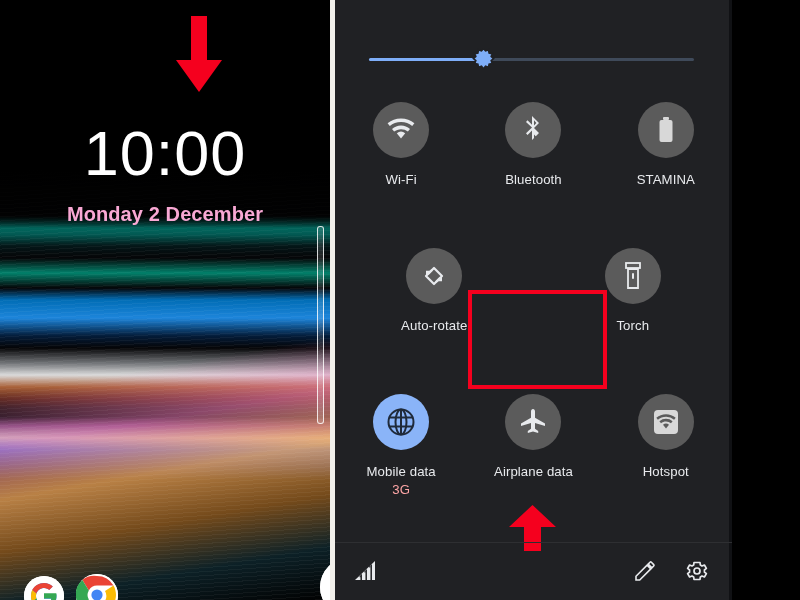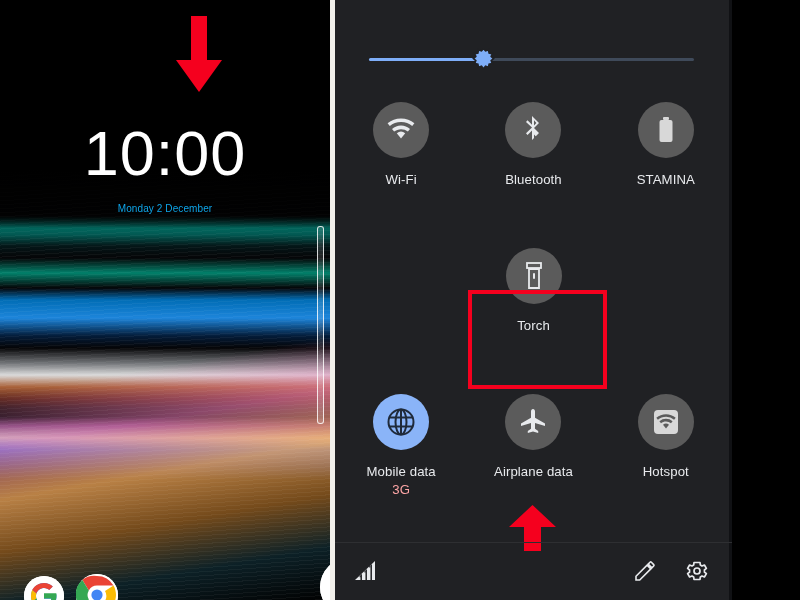--- a/index.html
+++ b/index.html
@@ -44,21 +44,21 @@
     position:absolute;left:0;right:0;top:0;height:235px;
     background:linear-gradient(180deg,#000 0%,#000 72%,rgba(0,0,0,.75) 90%,rgba(0,0,0,0) 100%);
   }
   .clock{
     position:absolute;left:0;right:0;top:122px;text-align:center;
     color:#fff;font-size:63px;font-weight:300;letter-spacing:1px;line-height:1;
     font-family:"Liberation Sans",sans-serif;
   }
   .clock-date{
     position:absolute;left:0;right:0;top:203px;text-align:center;
-    color:#0ea5e9;font-size:10px;font-weight:400;letter-spacing:.1px;
+    color:#f9a8d4;font-size:20px;font-weight:700;letter-spacing:.1px;
   }
   .ls-scrollbar{
     position:absolute;right:6px;top:226px;width:5px;height:196px;
     border:1px solid rgba(255,255,255,.82);border-radius:3px;background:rgba(255,255,255,.12);
   }
   .arrow-down{
     position:absolute;left:176px;top:16px;width:46px;height:76px;
   }
   .dock-icon{position:absolute;bottom:-16px;border-radius:50%;}
   .dock-google{left:24px;width:40px;height:40px;background:#fff;}
@@ -206,20 +206,33 @@
               <rect x="6" y="1" width="6" height="3" rx="1" fill="#d8d8d8"></rect>
               <rect x="2.5" y="4" width="13" height="22" rx="2" fill="#d8d8d8"></rect>
             </svg>
           </div>
           <div class="tile-label">STAMINA</div>
         </div>
       </div>
 
       <div class="tile-row">
 
+        <div class="tile">
+          <div class="tile-circle">
+            <svg width="28" height="28" viewBox="0 0 28 28">
+              <g fill="none" stroke="#e8eaed" stroke-width="2.2" stroke-linecap="round" stroke-linejoin="round">
+                <path d="M8.5 11.5L14 6l8 8-5.5 5.5"></path>
+                <path d="M19.5 16.5L14 22 6 14l5.5-5.5"></path>
+              </g>
+              <polygon points="6,13.4 10.6,8.8 6,8.8" fill="#e8eaed"></polygon>
+              <polygon points="22,14.6 17.4,19.2 22,19.2" fill="#e8eaed"></polygon>
+            </svg>
+          </div>
+          <div class="tile-label">Auto-rotate</div>
+        </div>
 
         <div class="tile">
           <div class="tile-circle">
             <svg width="18" height="28" viewBox="0 0 18 28">
               <rect x="2" y="1" width="14" height="5" fill="none" stroke="#e8eaed" stroke-width="1.8"></rect>
               <path d="M4 7h10v19H4z" fill="none" stroke="#e8eaed" stroke-width="1.8"></path>
               <rect x="8" y="11" width="2" height="6" rx="1" fill="#e8eaed"></rect>
             </svg>
           </div>
           <div class="tile-label">Torch</div>

